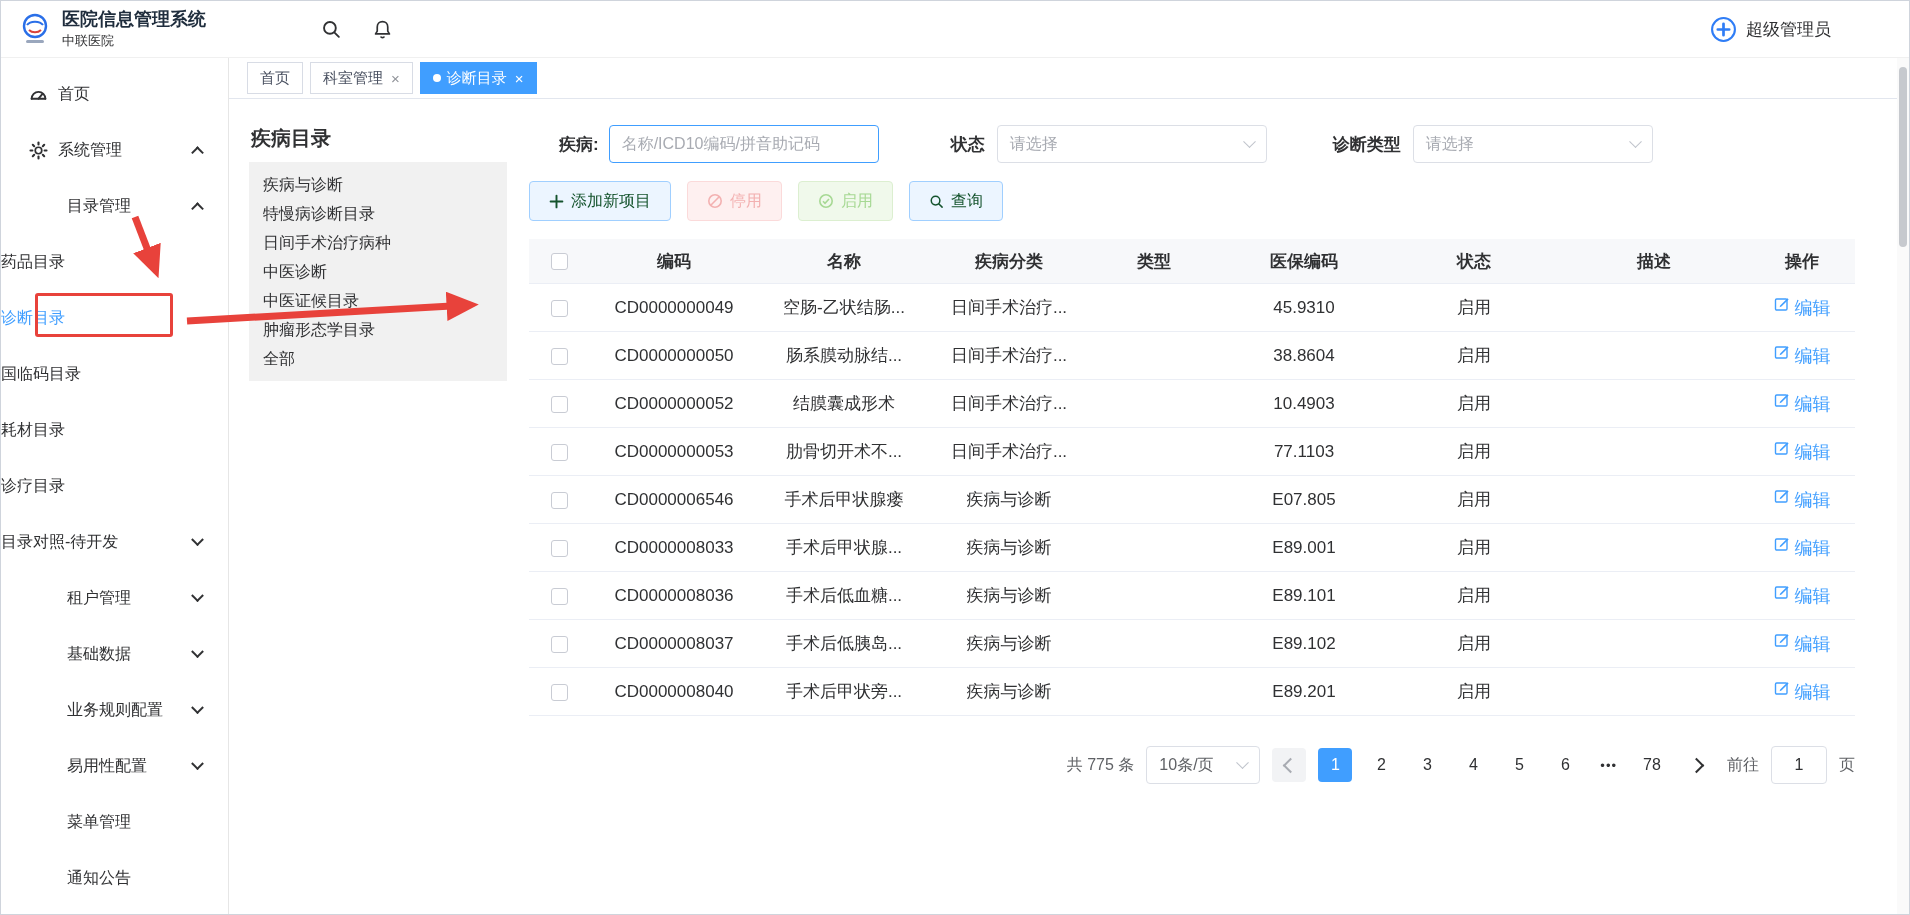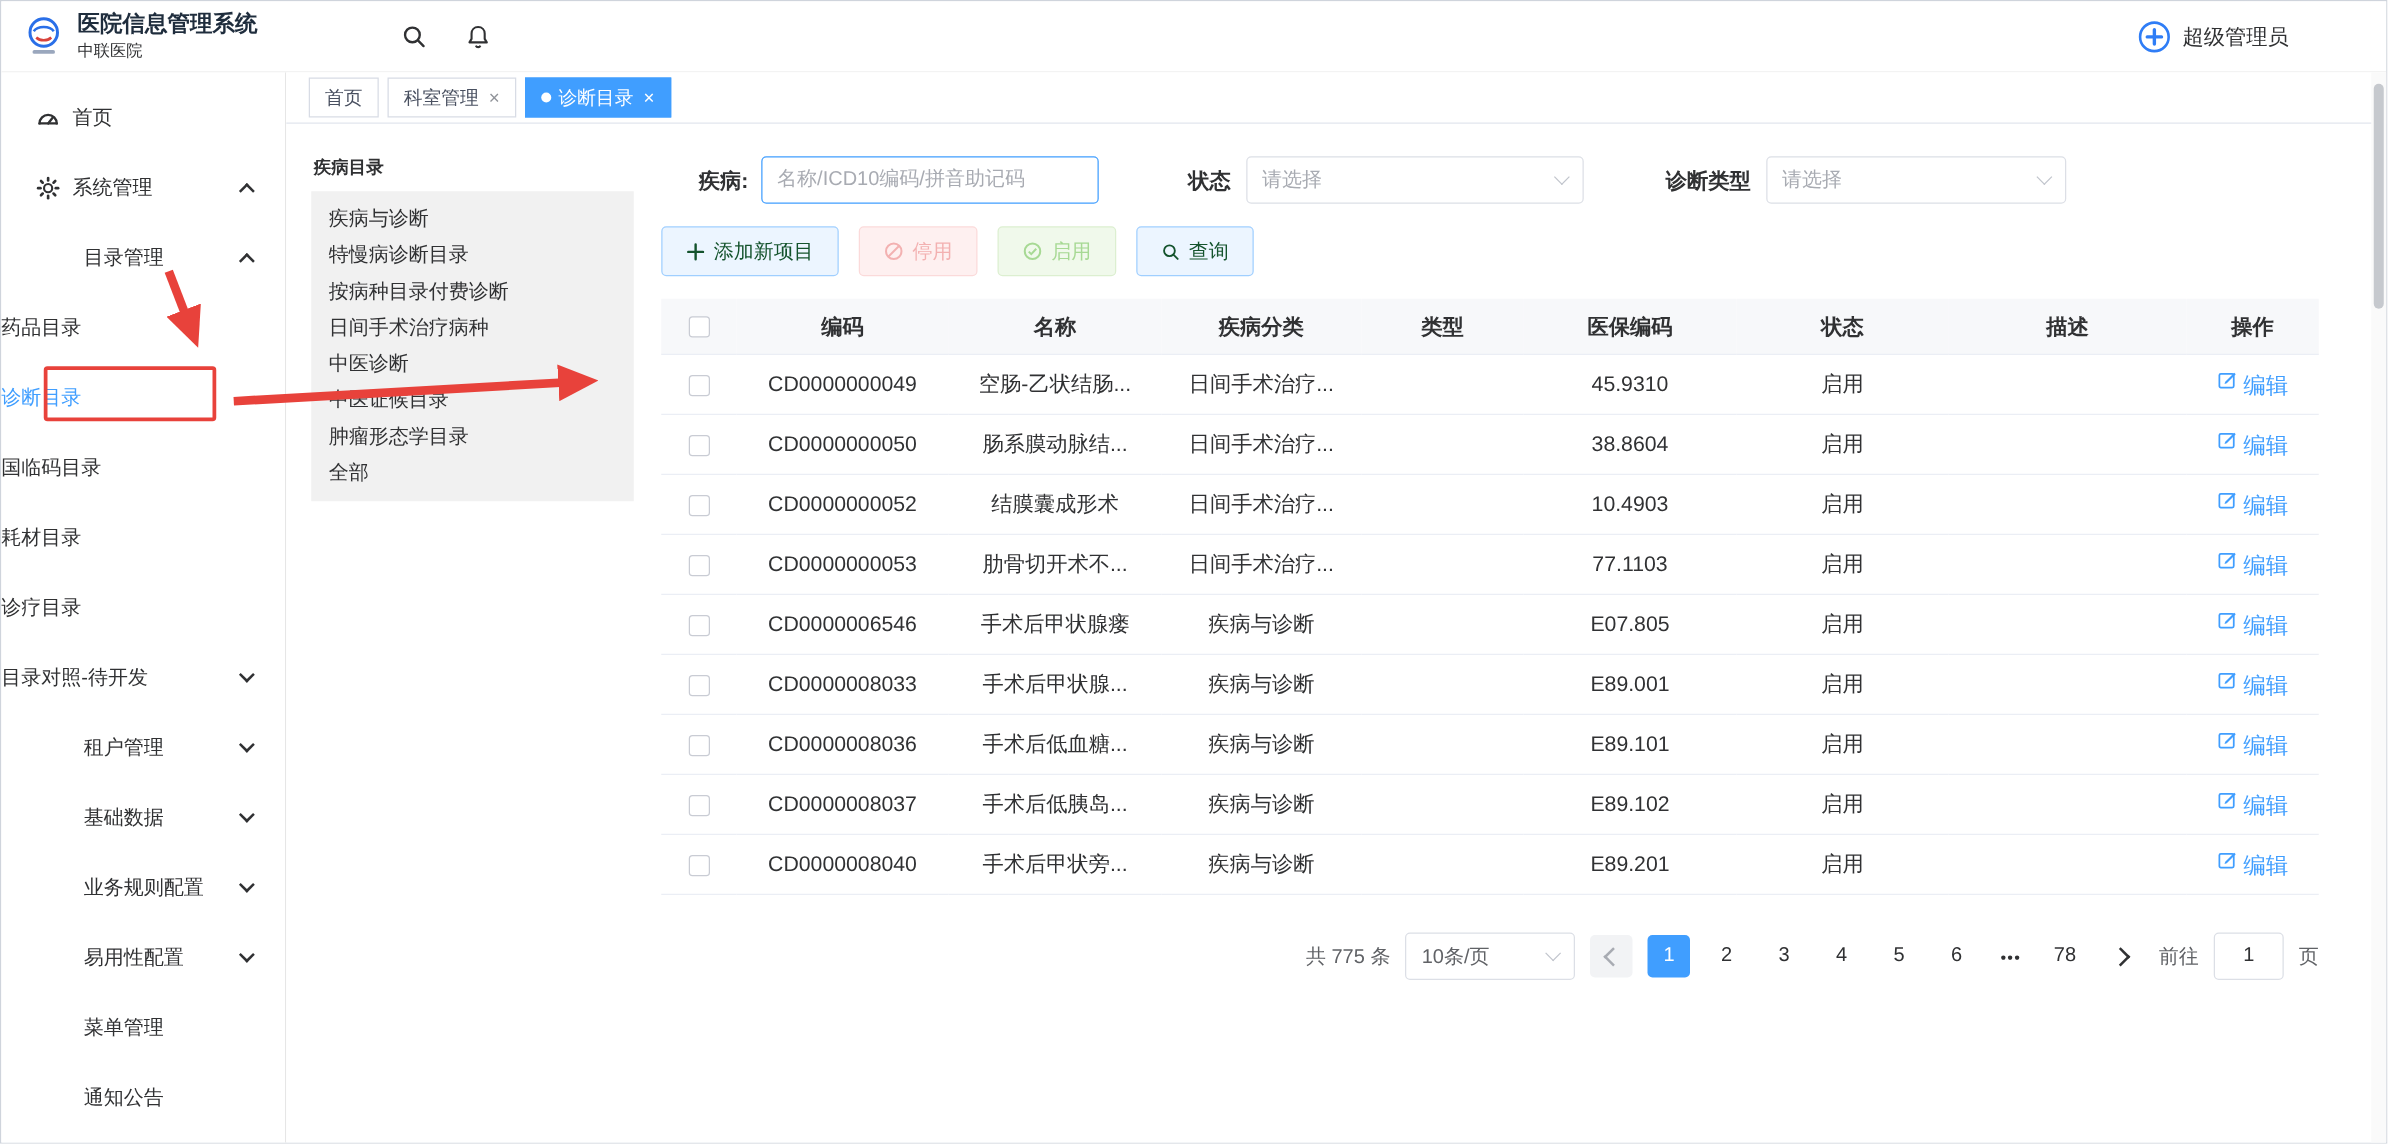--- a/index.html
+++ b/index.html
@@ -40,21 +40,21 @@
   .tabbar { height:40px; display:flex; align-items:center; gap:7px; padding-left:18px; border-bottom:1px solid #e2e6ee; background:#fff; }
   .tab { display:inline-flex; align-items:center; gap:6px; height:30px; padding:0 12px; border:1px solid #d8dce5; background:#fff; font-size:15px; color:#495060; cursor:pointer; }
   .tab.active { background:#409eff; border-color:#409eff; color:#fff; }
   .tab-dot { width:8px; height:8px; border-radius:50%; background:#fff; }
   .tab-close { font-size:15px; line-height:1; color:#909399; margin-left:2px; }
   .tab.active .tab-close { color:#fff; }
 
   
   .content { flex:1; display:flex; padding:26px 0 0 20px; box-sizing:border-box; }
   .catalog { width:258px; flex:0 0 258px; margin-right:22px; }
-  .catalog-title { font-size:14px; font-weight:700; padding-left:2px; margin-bottom:10px; }
+  .catalog-title { font-size:20px; font-weight:700; padding-left:2px; margin-bottom:10px; }
   .catalog-list { background:#f1f1f1; padding:8px 0; }
   .catalog-item { height:29px; line-height:29px; padding-left:14px; font-size:16px; color:#303133; cursor:pointer; white-space:nowrap; }
 
   .work { flex:1; margin-right:54px; min-width:0; }
 
   .filters { display:flex; align-items:center; font-size:17px; }
   .f-label { font-weight:700; white-space:nowrap; }
   .lbl-disease { margin-left:30px; }
   .f-input { width:270px; height:38px; margin-left:10px; border:1px solid #409eff; border-radius:4px; padding:0 12px; font-size:16px; font-family:inherit; color:#303133; box-sizing:border-box; outline:none; }
   .f-input::placeholder { color:#a8abb2; }
@@ -73,21 +73,21 @@
 
   table { width:100%; border-collapse:collapse; table-layout:fixed; margin-top:18px; }
   thead th { background:#f7f8fa; font-weight:700; font-size:17px; height:42px; border-bottom:1px solid #ebeef5; color:#303133; }
   tbody td { height:45px; text-align:center; font-size:17px; border-bottom:1px solid #ebeef5; color:#303133; white-space:nowrap; overflow:hidden; text-overflow:ellipsis; }
   .checkbox { display:inline-block; width:17px; height:17px; border:1px solid #c9ccd4; border-radius:3px; background:#fff; vertical-align:middle; cursor:pointer; box-sizing:border-box; }
   .edit-link { display:inline-flex; align-items:flex-start; gap:5px; color:#409eff; text-decoration:none; cursor:pointer; font-size:18px; }
   .edit-ic { width:16px; height:16px; }
 
   
   .pagination { margin-top:30px; display:flex; align-items:center; justify-content:flex-end; gap:12px; font-size:16px; color:#606266; }
-  .pg-size { width:136px; color:#606266; }
+  .pg-size { width:114px; color:#606266; }
   .pg-btn { width:34px; height:34px; border:none; border-radius:4px; display:inline-flex; align-items:center; justify-content:center; cursor:pointer; background:transparent; }
   .pg-btn.prev { background:#f2f3f5; color:#a8abb2; }
   .pg-btn.next { color:#303133; }
   .chev-l { width:9px; height:9px; border-left:2px solid currentColor; border-bottom:2px solid currentColor; transform:rotate(45deg); margin-left:3px; }
   .chev-r { width:9px; height:9px; border-right:2px solid currentColor; border-top:2px solid currentColor; transform:rotate(45deg); margin-right:3px; }
   .pg-num { min-width:34px; height:34px; border:none; border-radius:4px; background:transparent; font-size:16px; font-family:inherit; color:#303133; cursor:pointer; padding:0 4px; }
   .pg-num.active { background:#409eff; color:#fff; }
   .pg-more { border:none; background:transparent; color:#303133; font-size:13px; letter-spacing:1px; cursor:pointer; }
   .pg-goto { width:56px; height:38px; border:1px solid #dcdfe6; border-radius:4px; text-align:center; font-size:16px; font-family:inherit; color:#303133; box-sizing:border-box; outline:none; }
 
@@ -269,21 +269,20 @@
         </div>
       </div>
 
       <div class="content">
 
         <div class="catalog">
           <div class="catalog-title">疾病目录</div>
           <div class="catalog-list">
             <div class="catalog-item">疾病与诊断</div>
             <div class="catalog-item">特慢病诊断目录</div>
-            <div class="catalog-item">按病种目录付费诊断</div>
             <div class="catalog-item">日间手术治疗病种</div>
             <div class="catalog-item">中医诊断</div>
             <div class="catalog-item">中医证候目录</div>
             <div class="catalog-item">肿瘤形态学目录</div>
             <div class="catalog-item">全部</div>
           </div>
         </div>
 
         <div class="work">
           <div class="filters">

